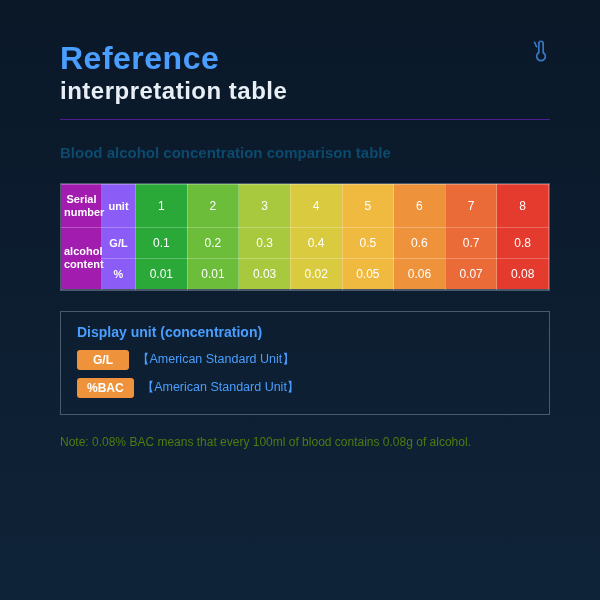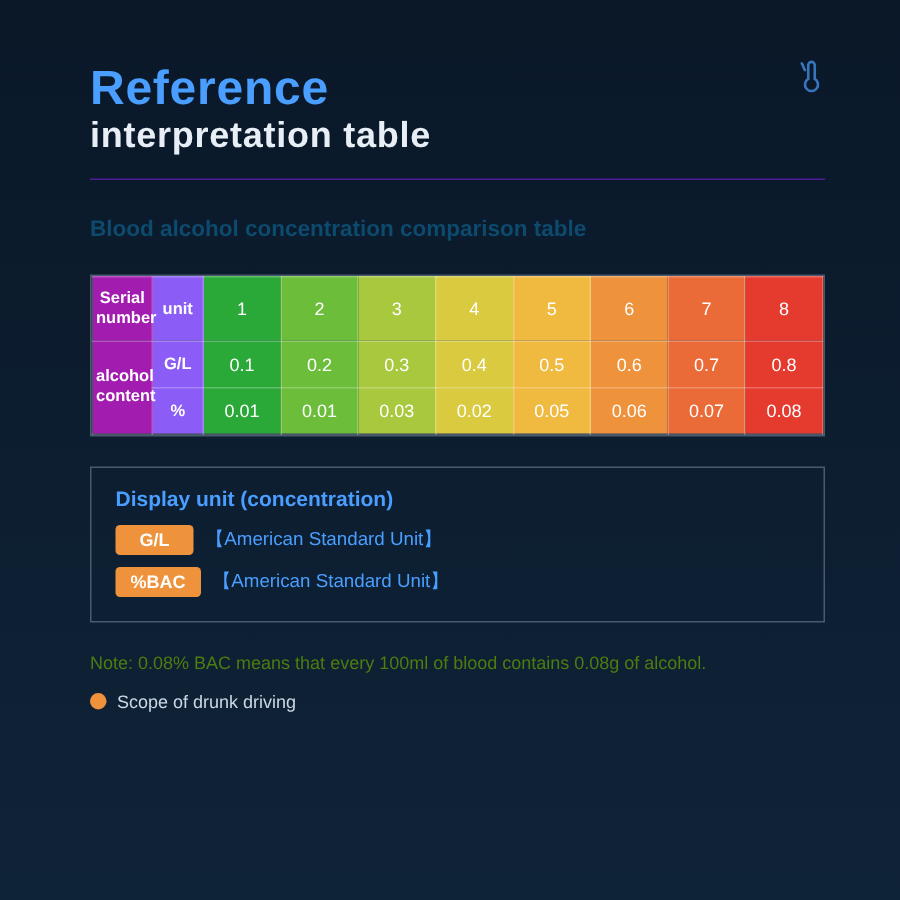--- a/index.html
+++ b/index.html
@@ -208,17 +208,13 @@
   </div>
   <div class="pill-row">
     <span class="pill">%BAC</span>
     <span class="pill-label">【American Standard Unit】</span>
   </div>
 </div>
 
 <div class="note">Note: 0.08% BAC means that every 100ml of blood contains 0.08g of alcohol.</div>
 
 <div class="legend">
-  <div class="legend-item">
-    <span class="dot dot-orange"></span>
-    <span>Scope of drunk driving</span>
-  </div>
 </div>
 
 </body></html>

